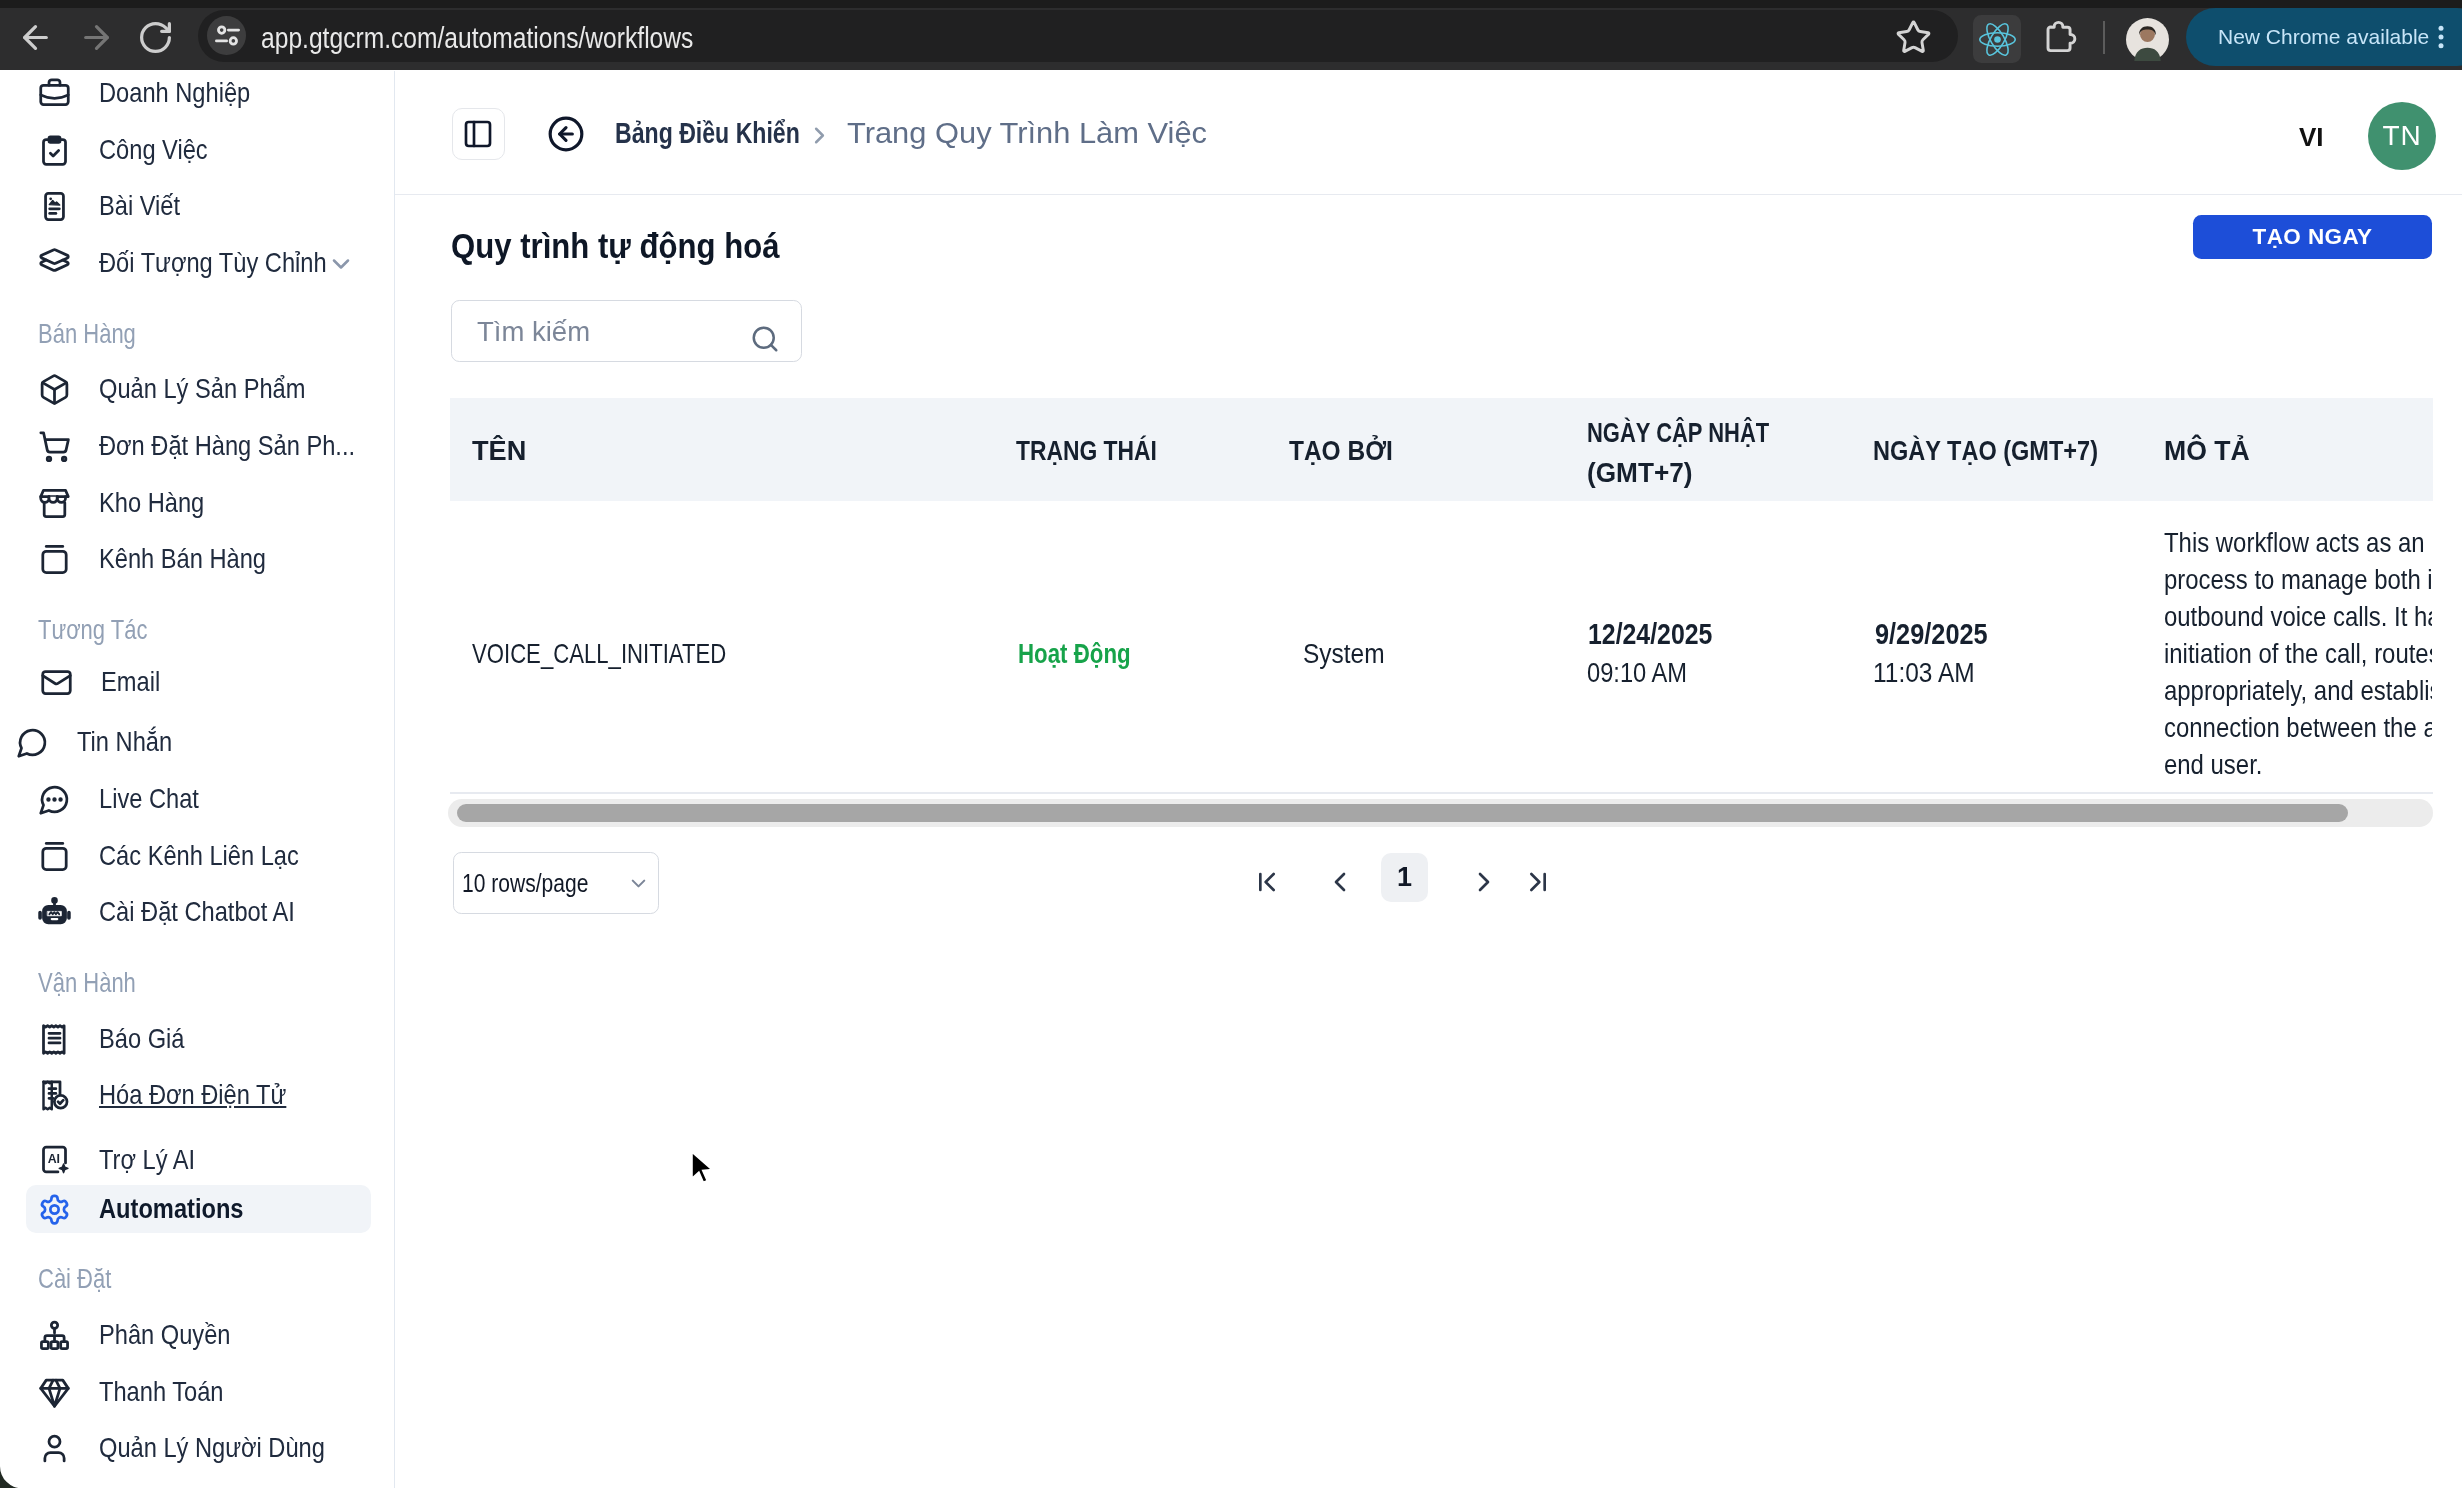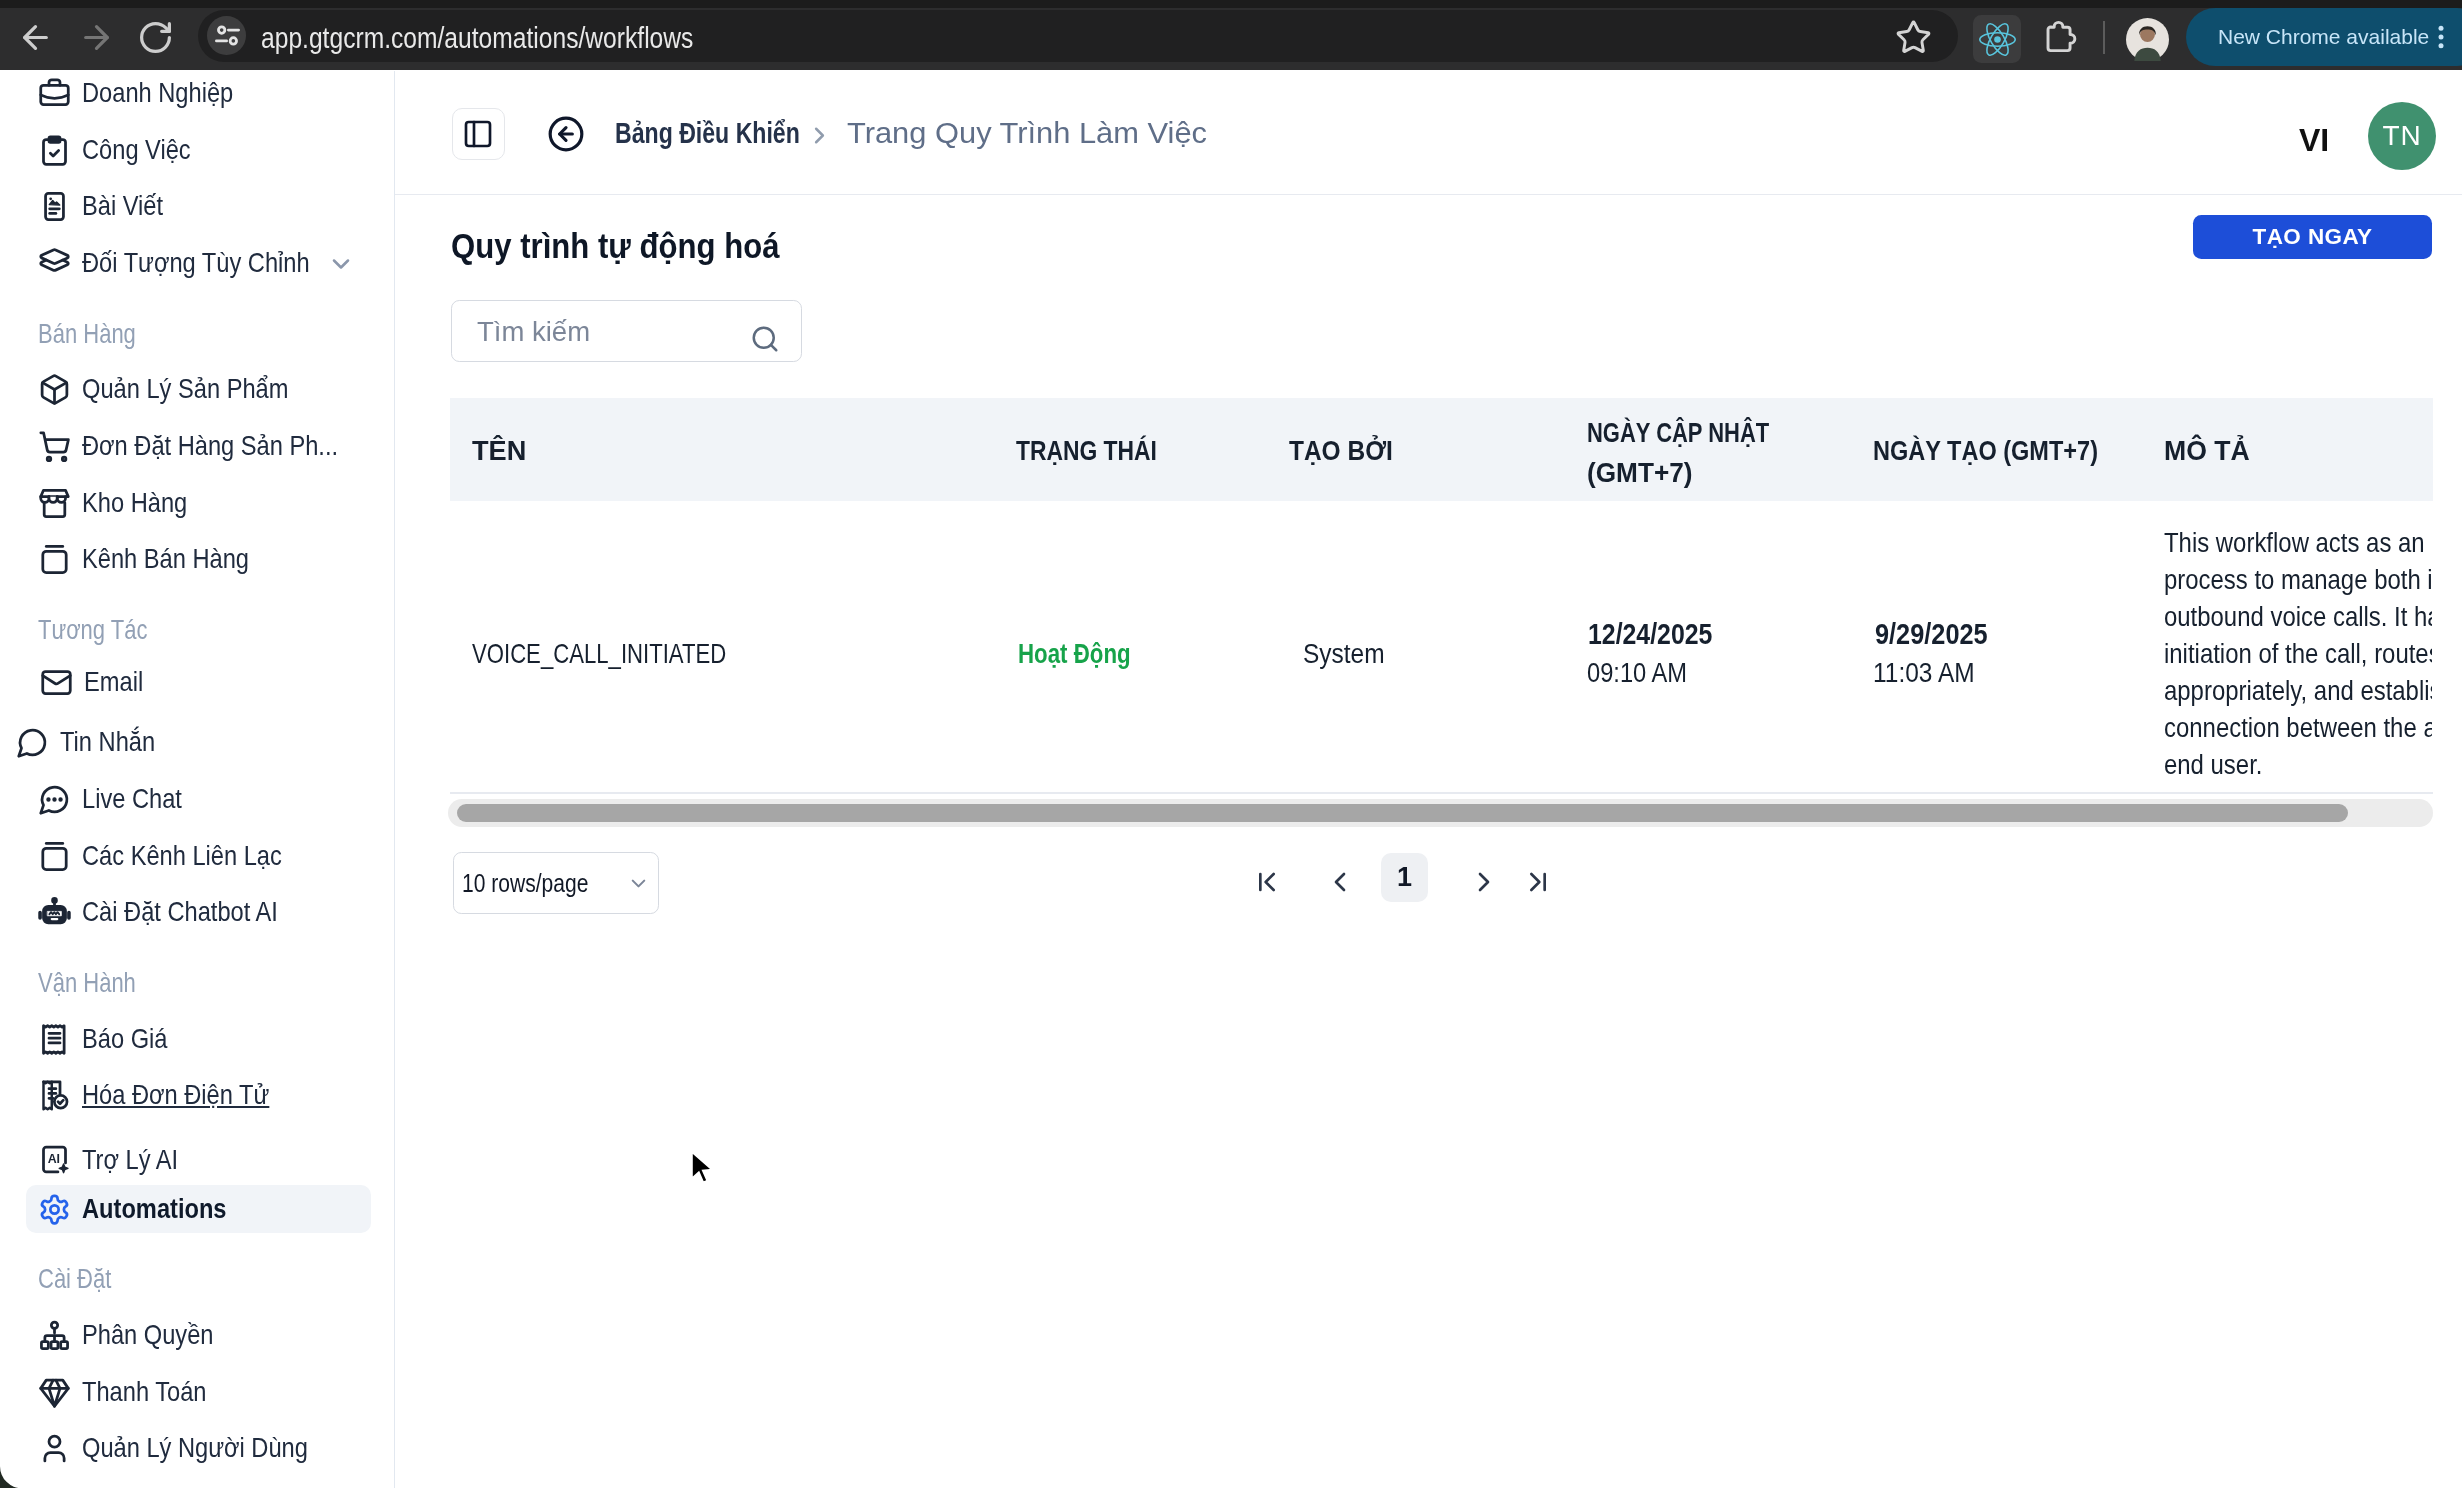--- a/index.html
+++ b/index.html
@@ -9,31 +9,31 @@
   
   #topstrip{position:absolute;left:0;top:0;width:2462px;height:8.3px;background:#1c1c1c;}
   #toolbar{position:absolute;left:0;top:8.3px;width:2462px;height:62px;background:#2d2d2e;}
   #urlpill{position:absolute;left:198px;top:10px;width:1760px;height:52px;border-radius:26px;background:#202021;}
   #tunecirc{position:absolute;left:207px;top:16px;width:39px;height:39px;border-radius:50%;background:#3d3d3e;}
   #urltext{position:absolute;left:261px;top:21.6px;font-size:29px;color:#e9e9e9;transform:scaleX(0.849);transform-origin:0 50%;white-space:nowrap;}
   .tbico{position:absolute;top:19px;}
   #newchrome{position:absolute;left:2186px;top:7.5px;width:300px;height:58px;border-radius:29px;background:#0e4e6d;color:#c7e5f8;font-size:21px;display:flex;align-items:center;padding-left:32px;box-sizing:border-box;white-space:nowrap;}
   
   #sidebar{position:absolute;left:0;top:71px;width:395px;height:1418px;background:#fff;border-right:1.7px solid #e2e8f0;box-sizing:border-box;}
-  .sitem{position:absolute;left:0;width:393px;height:48px;display:flex;align-items:center;box-sizing:border-box;padding-left:38px;gap:11px;font-size:27.5px;color:#202b3e;white-space:nowrap;}
+  .sitem{position:absolute;left:0;width:393px;height:48px;display:flex;align-items:center;box-sizing:border-box;padding-left:38px;gap:28px;font-size:27.5px;color:#202b3e;white-space:nowrap;}
   .sitem span{display:inline-block;transform:scaleX(0.86);transform-origin:0 50%;}
   .sitem svg{flex:0 0 auto;}
   .ssec{position:absolute;left:38px;height:37px;line-height:37px;font-size:27.5px;color:#92a0b5;transform:scaleX(0.80);transform-origin:0 50%;}
   #activeitem{position:absolute;left:26px;top:1185px;width:345px;height:48px;background:#f1f4f8;border-radius:10px;}
   
   #mhead{position:absolute;left:395px;top:71px;width:2068px;height:124px;background:#fff;border-bottom:1.7px solid #e7eaf0;box-sizing:border-box;}
   #togglebtn{position:absolute;left:452px;top:108px;width:53px;height:52px;border:1.7px solid #e5e7eb;border-radius:10px;box-sizing:border-box;}
   .crumb1{position:absolute;left:615px;top:116px;font-size:30px;font-weight:bold;color:#25324a;transform:scaleX(0.77);transform-origin:0 50%;white-space:nowrap;}
   .crumb2{position:absolute;left:847px;top:116px;font-size:30px;color:#5f6e88;white-space:nowrap;transform:scaleX(1.028);transform-origin:0 50%;}
-  #vi{position:absolute;left:2299px;top:122px;font-size:32px;font-weight:bold;color:#111;}
+  #vi{position:absolute;left:2299px;top:122px;font-size:26px;font-weight:bold;color:#111;}
   #tn{position:absolute;left:2368px;top:102px;width:68px;height:68px;border-radius:50%;background:#40916f;color:#fff;font-size:28px;display:flex;align-items:center;justify-content:center;letter-spacing:0.8px;}
   
   #pgtitle{position:absolute;left:451px;top:226px;font-size:35px;font-weight:bold;color:#0e1726;transform:scaleX(0.889);transform-origin:0 50%;white-space:nowrap;}
   #createbtn{position:absolute;left:2193px;top:215px;width:239px;height:44px;background:#1d4ed8;border-radius:8.3px;color:#fff;font-size:22.5px;font-weight:bold;letter-spacing:0.4px;display:flex;align-items:center;justify-content:center;}
   #search{position:absolute;left:451px;top:300px;width:351px;height:62px;border:1.7px solid #d6dae1;border-radius:8.3px;box-sizing:border-box;}
   #search span{position:absolute;left:25px;top:15px;font-size:27.5px;color:#7c8698;}
   
   #thead{position:absolute;left:450px;top:398px;width:1983px;height:103px;background:#f1f4f8;}
   .th{position:absolute;font-size:28px;font-weight:bold;color:#16202e;white-space:nowrap;transform-origin:0 50%;}
   .td{position:absolute;font-size:27.5px;color:#16202e;white-space:nowrap;transform-origin:0 50%;}

